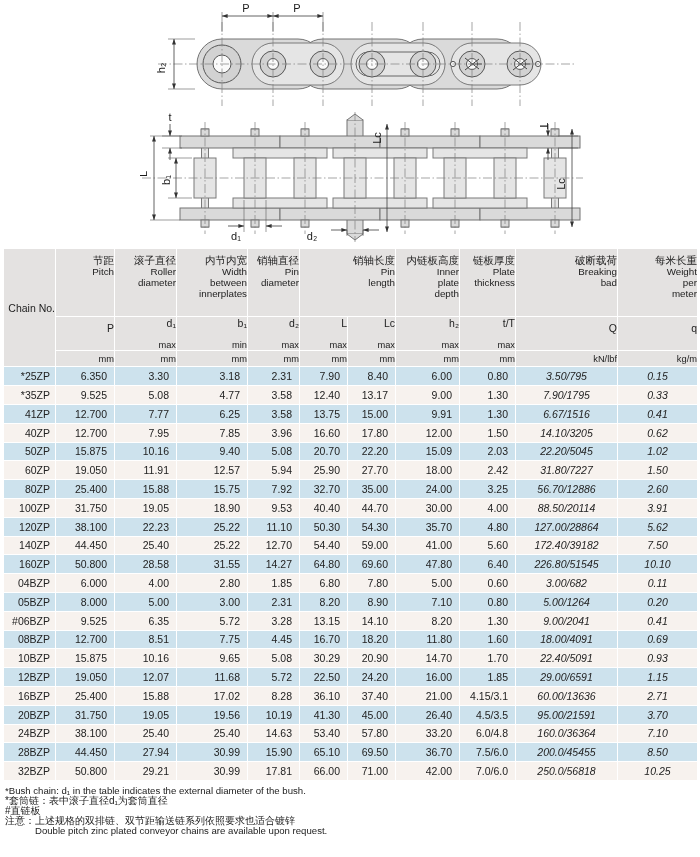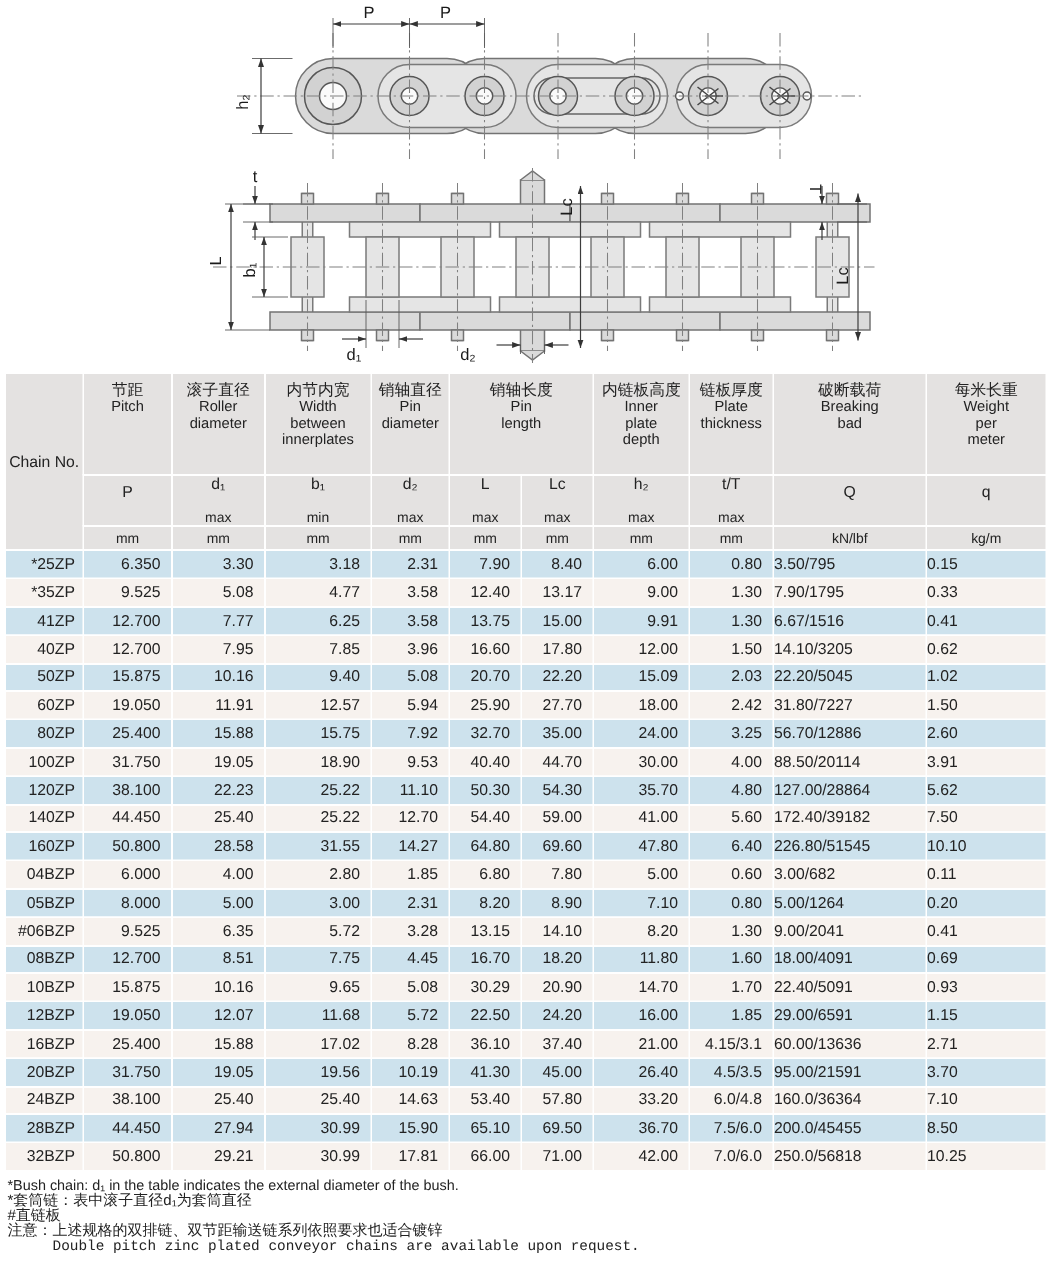--- a/index.html
+++ b/index.html
@@ -17,40 +17,40 @@
   .pl{fill:#dadada;stroke:#737373;stroke-width:1;}
   .pl2{fill:#e5e5e5;stroke:#7a7a7a;stroke-width:1;}
   .rol{fill:#d2d2d2;stroke:#565656;stroke-width:1;}
   .hol{fill:#fafafa;stroke:#565656;stroke-width:1;}
   .dim{stroke:#3d3d3d;stroke-width:0.8;fill:none;}
   .ext{stroke:#5a5a5a;stroke-width:0.6;fill:none;}
   .cot{stroke:#444;stroke-width:1;fill:none;}
 
   table{border-collapse:collapse;table-layout:fixed;width:694px;margin-left:3px;}
   th,td{border:1px solid #ffffff;font-weight:normal;padding:0;overflow:hidden;}
-  thead th{background:#e4e2e1;vertical-align:middle;}
+  thead th{background:#e4e2e1;vertical-align:middle;text-align:right;}
   .chain-no{font-size:10.5px;}
   .g-zh{font-size:10.5px;line-height:1.25;padding-top:2px;}
   .g-en{font-size:9.8px;line-height:1.1;white-space:pre-line;padding-bottom:2px;}
   tr.name-row th{height:64px;vertical-align:top;padding-top:3px;}
   tr.name-row th.chain-no{vertical-align:middle;padding-top:0;}
   tr.sym-row th{height:32px;}
   .sym{font-size:10.5px;line-height:1.15;}
   .lim{font-size:9.3px;line-height:1.0;margin-top:12px;}
   tr.unit-row th{height:15px;font-size:9.3px;}
   tbody td{font-size:10.5px;height:17.8px;background:#f7f2ee;}
   tbody tr.blue td{background:#cde2ed;}
   tbody td:first-child{text-align:right;padding-right:5px;margin-top:44px;}
   tbody td.num{text-align:right;padding-right:7px;}
-  tbody td.ctr{text-align:left;}
+  tbody td.ctr{text-align:center;font-style:italic;}
   .footnotes{margin:5px 0 0 5px;}
   .fn{line-height:1.02;}
   .fn.zh{font-size:10px;}
   .fn.en{font-size:9.6px;}
-  .fn.indent{padding-left:30px;font-family:Liberation Mono, monospace;}
+  .fn.indent{padding-left:30px;}
 </style>
 </head>
 <body>
 
 <div class="diagrams">
 
   <svg id="svg-side" width="440" height="110" viewBox="0 0 440 110">
     <defs>
       <marker id="ar1" markerWidth="8" markerHeight="6" refX="7" refY="2.5" orient="auto-start-reverse">
         <path d="M0,0 L7,2.5 L0,5 z" fill="#333"></path>

